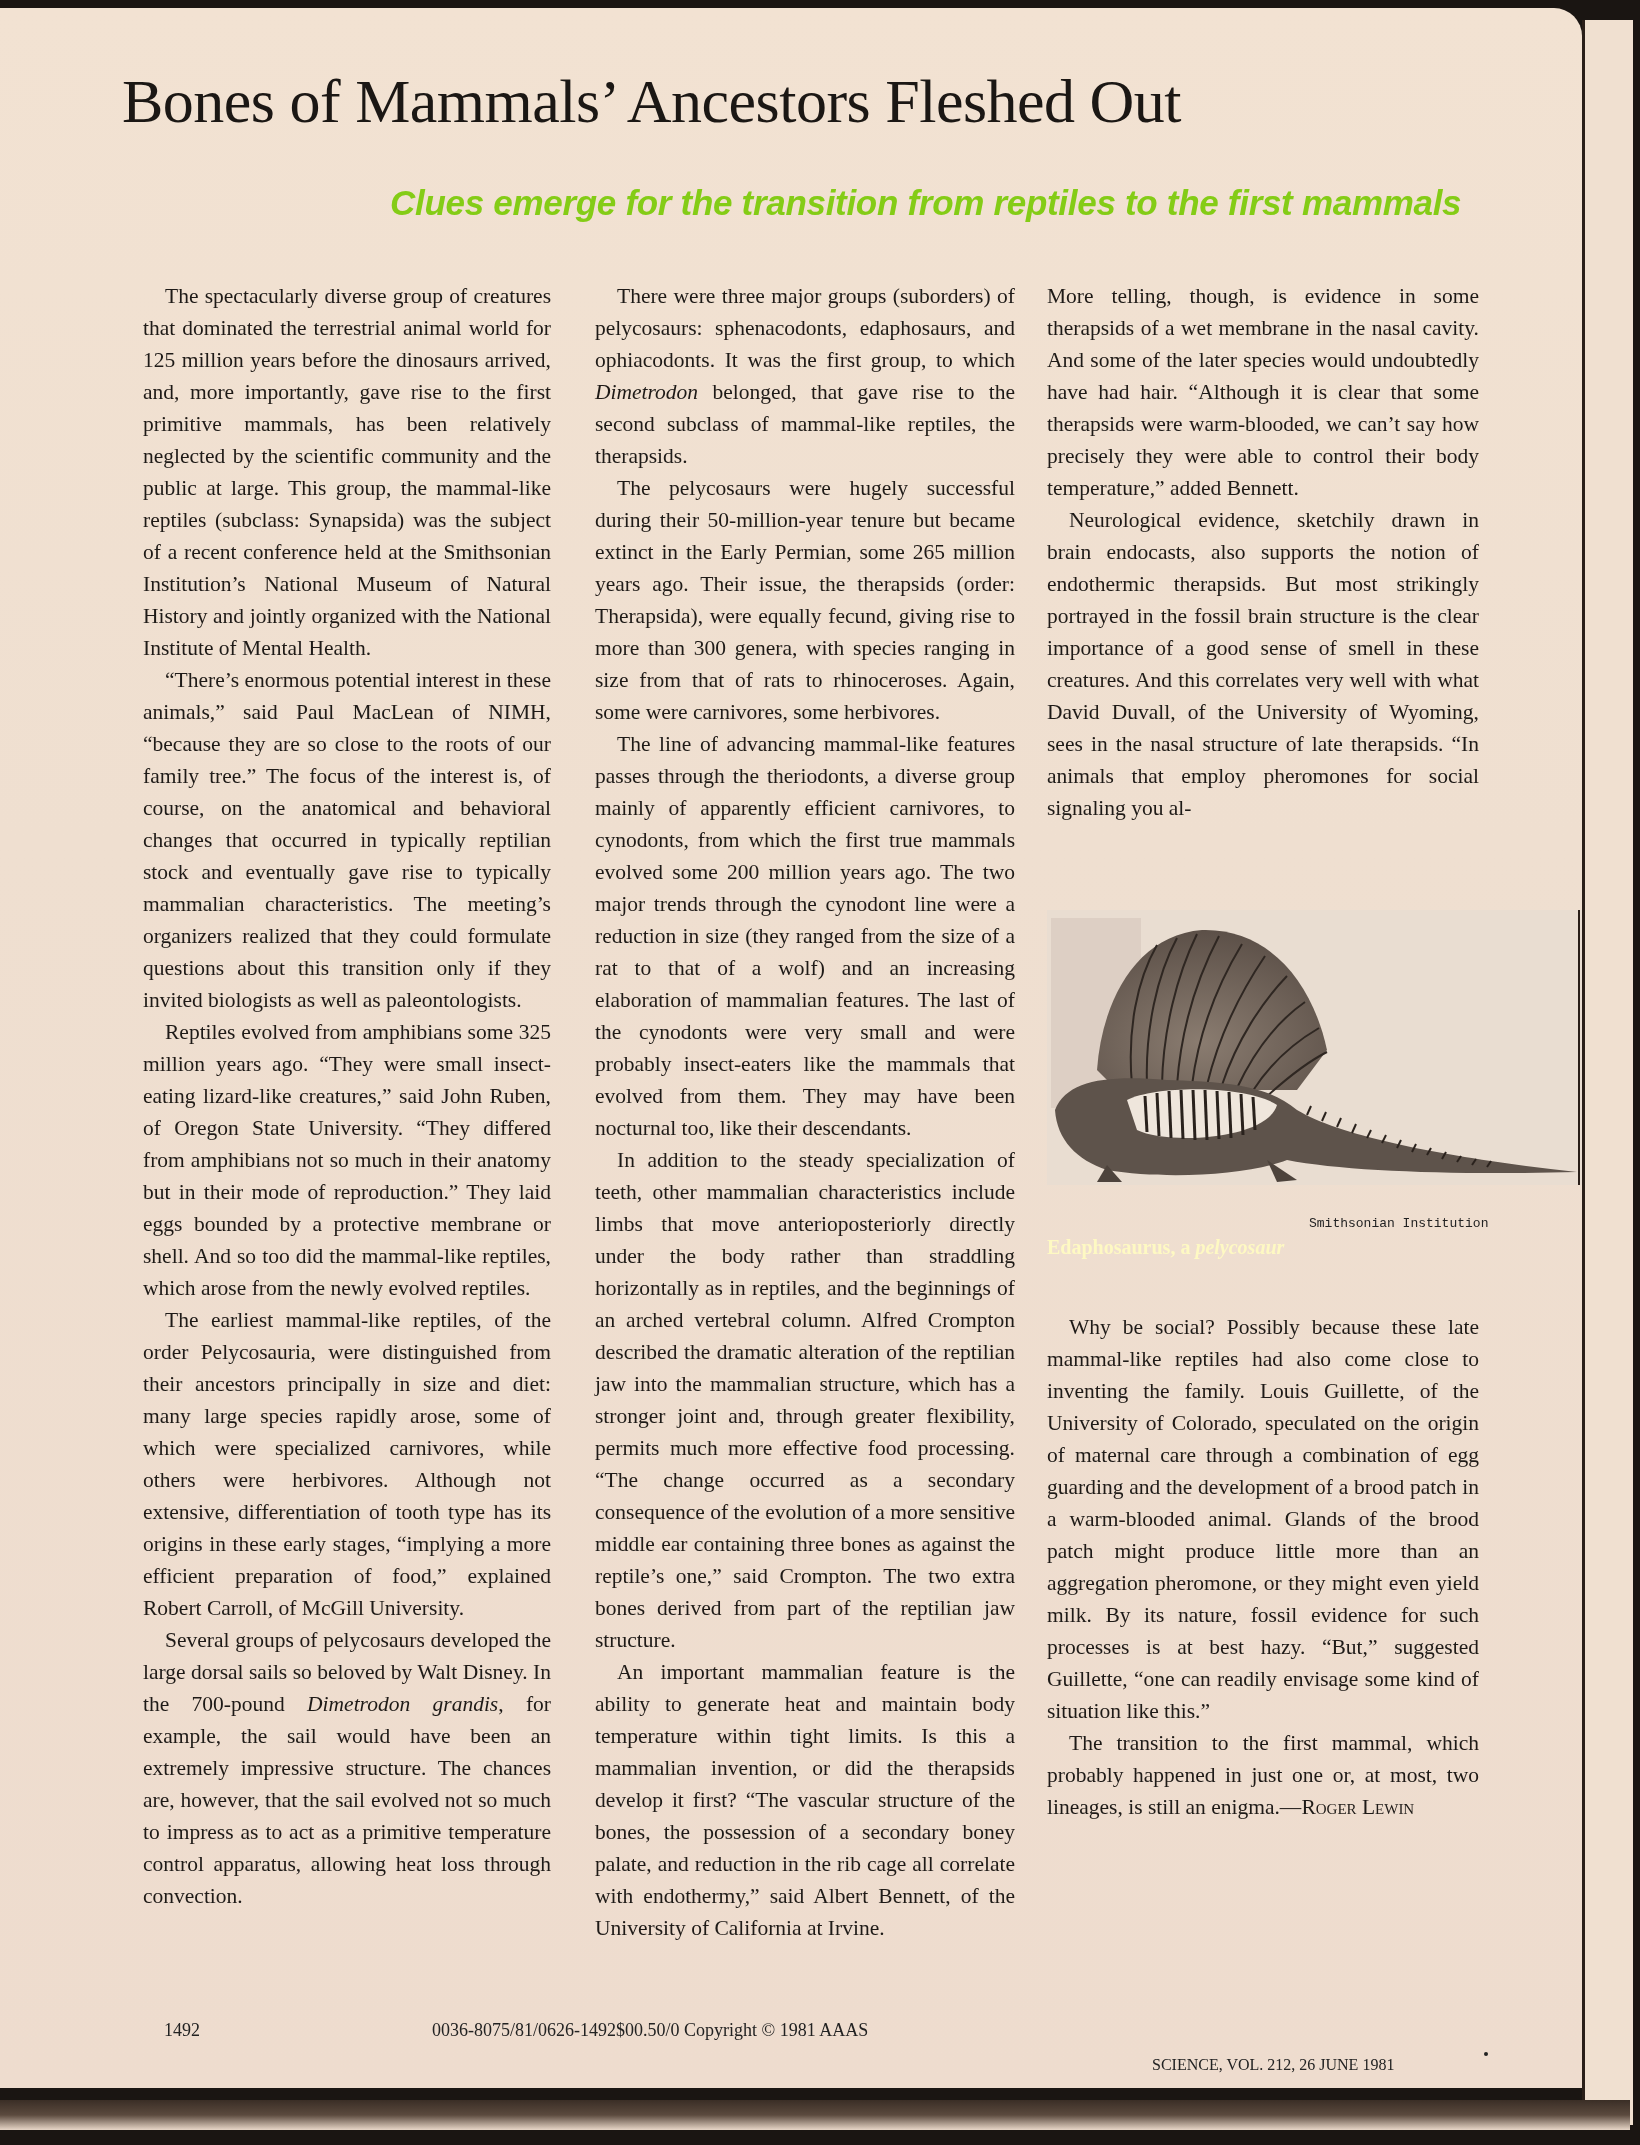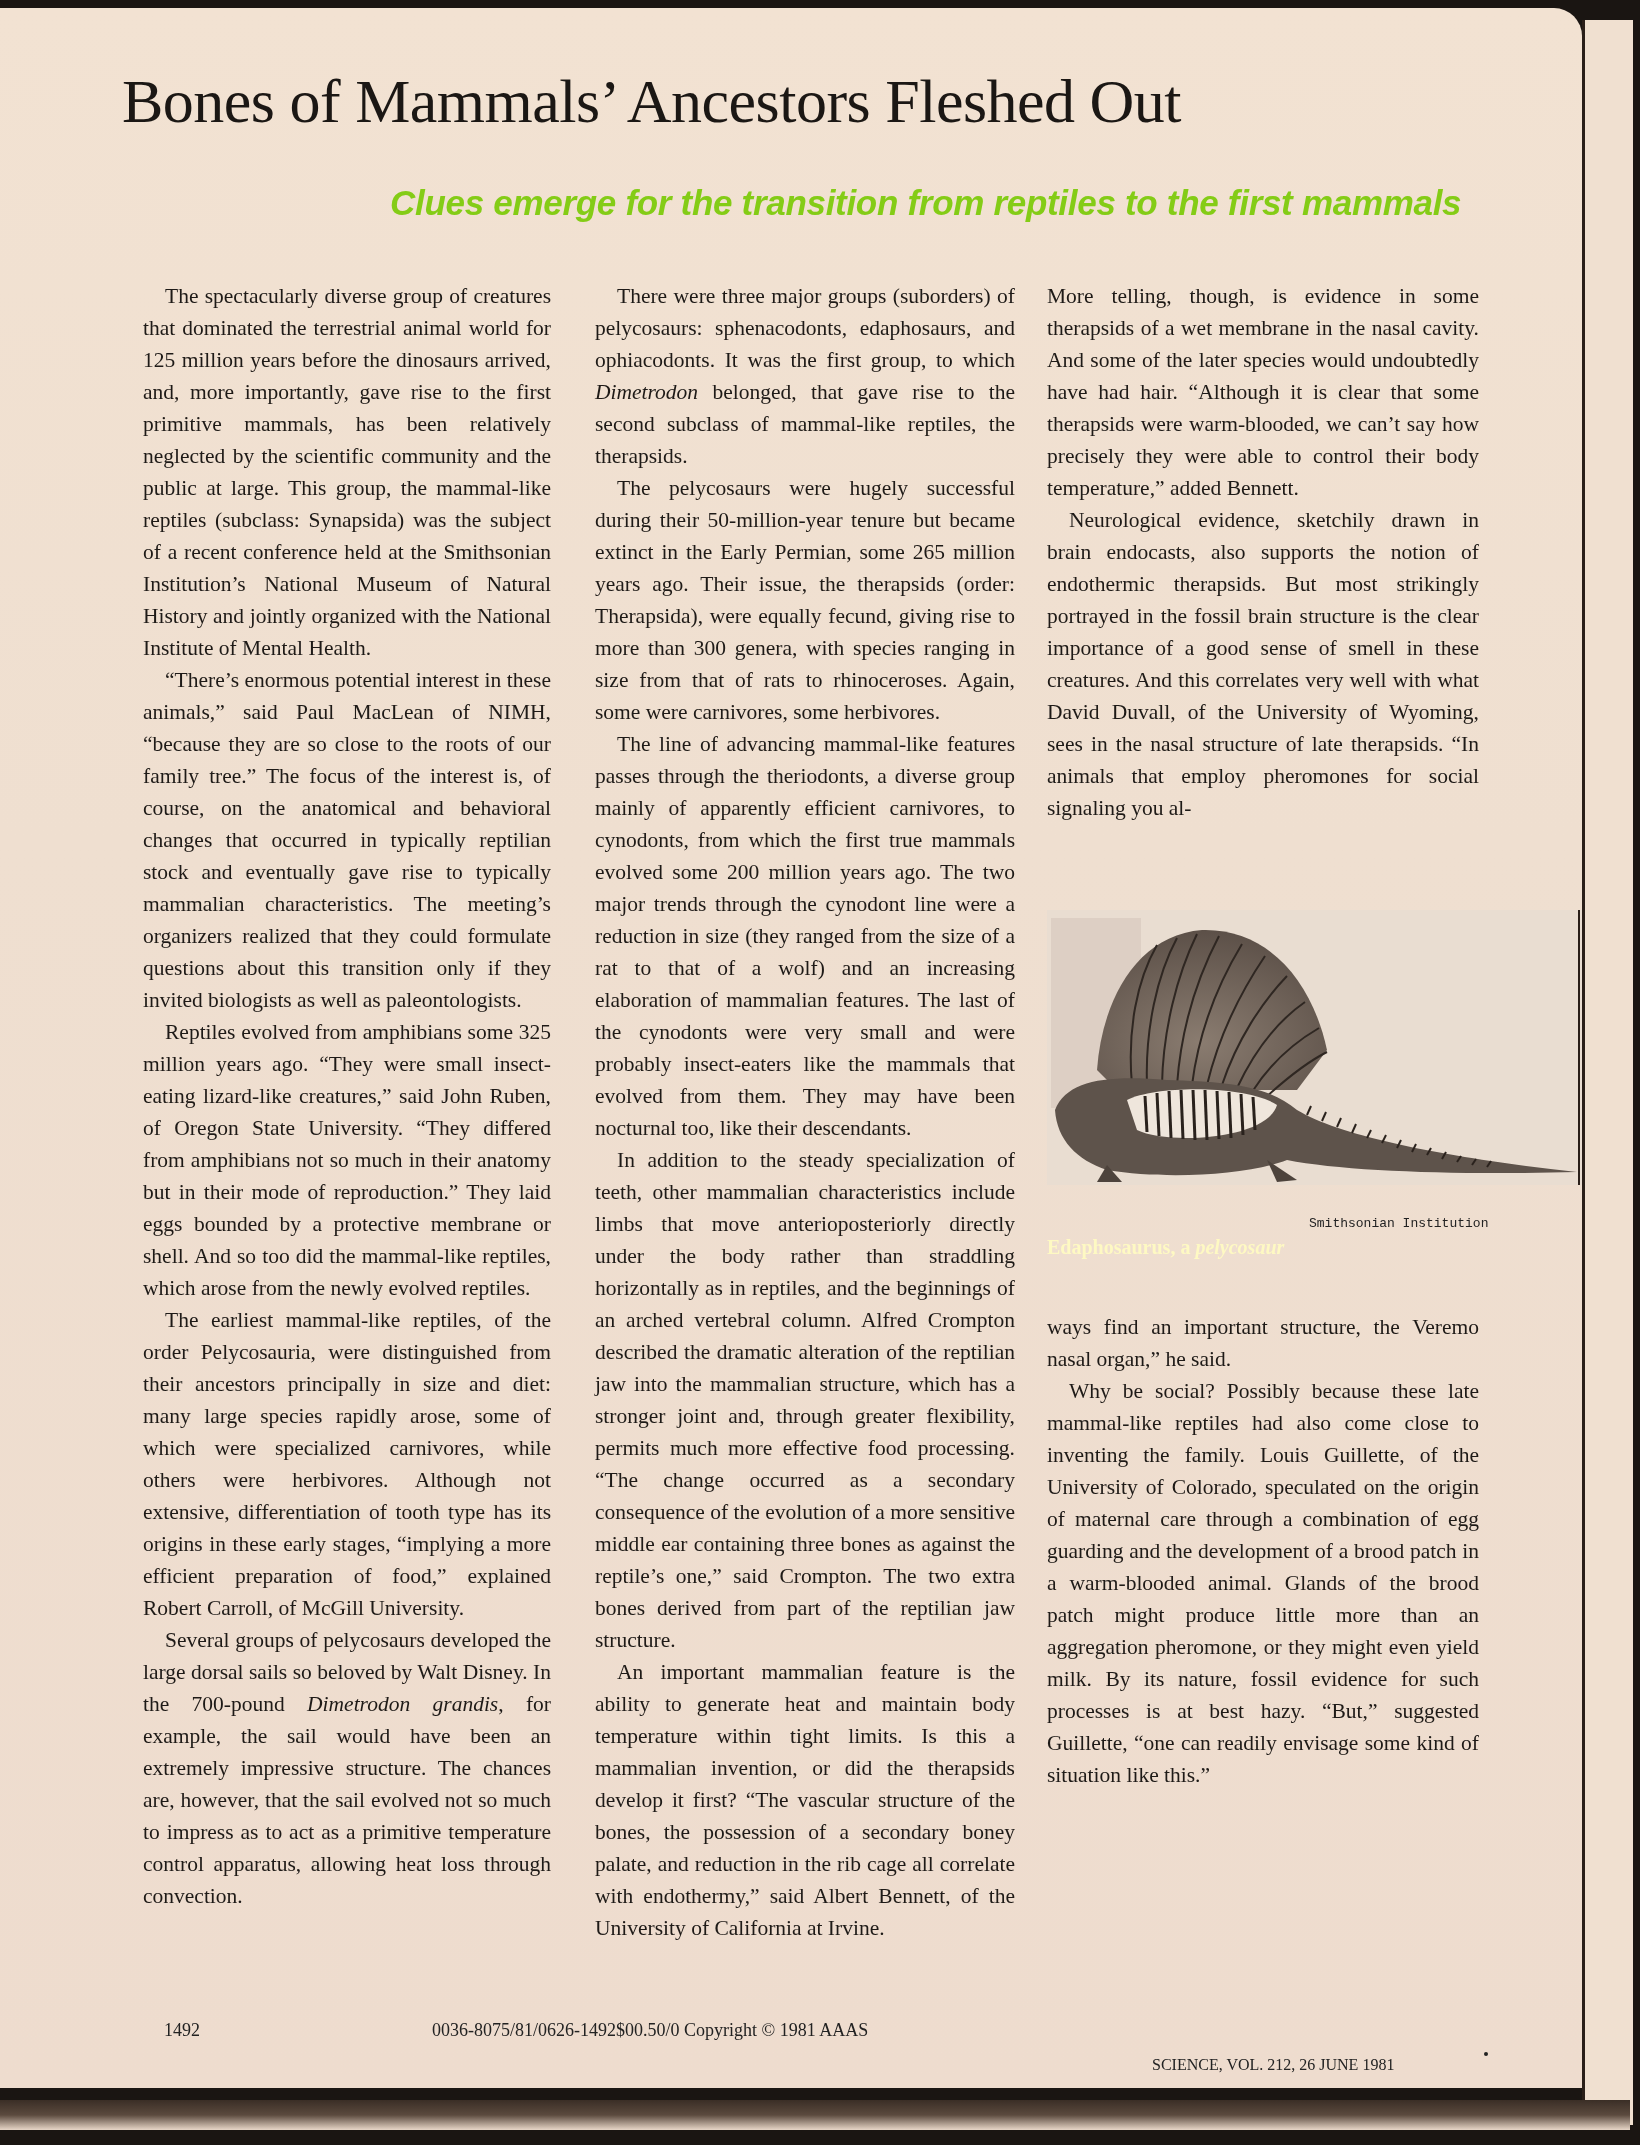--- a/index.html
+++ b/index.html
@@ -158,20 +158,20 @@
     <path d="M 60 255 L 50 272 L 75 272 Z" fill="#4d433c"></path>
     <path d="M 220 250 L 230 272 L 250 270 Z" fill="#4d433c"></path>
 
     <line x1="532" y1="0" x2="532" y2="275" stroke="#2a1f19" stroke-width="2"></line>
   </svg>
 </div>
 <div class="photo-credit">Smithsonian Institution</div>
 <div class="caption"><span>Edaphosaurus, a </span><i>pelycosaur</i></div>
 
 <div class="col col3 col3b">
-  <p class="noindent">ways find an important structure, the Veremo nasal organ,” he said.</p>
   <p>Why be social? Possibly because these late mammal-like reptiles had also come close to inventing the family. Louis Guillette, of the University of Colorado, speculated on the origin of maternal care through a combination of egg guarding and the development of a brood patch in a warm-blooded animal. Glands of the brood patch might produce little more than an aggregation pheromone, or they might even yield milk. By its nature, fossil evidence for such processes is at best hazy. “But,” suggested Guillette, “one can readily envisage some kind of situation like this.”</p>
+  <p><span>The transition to the first mammal, which probably happened in just one or, at most, two lineages, is still an enigma.—</span><span class="byline">Roger Lewin</span></p>
 </div>
 
 <div class="footer f-page">1492</div>
 <div class="footer f-copy">0036-8075/81/0626-1492$00.50/0   Copyright © 1981 AAAS</div>
 <div class="footer f-journal">SCIENCE, VOL. 212, 26 JUNE 1981</div>
 <div class="dot"></div>
 
 </body></html>

